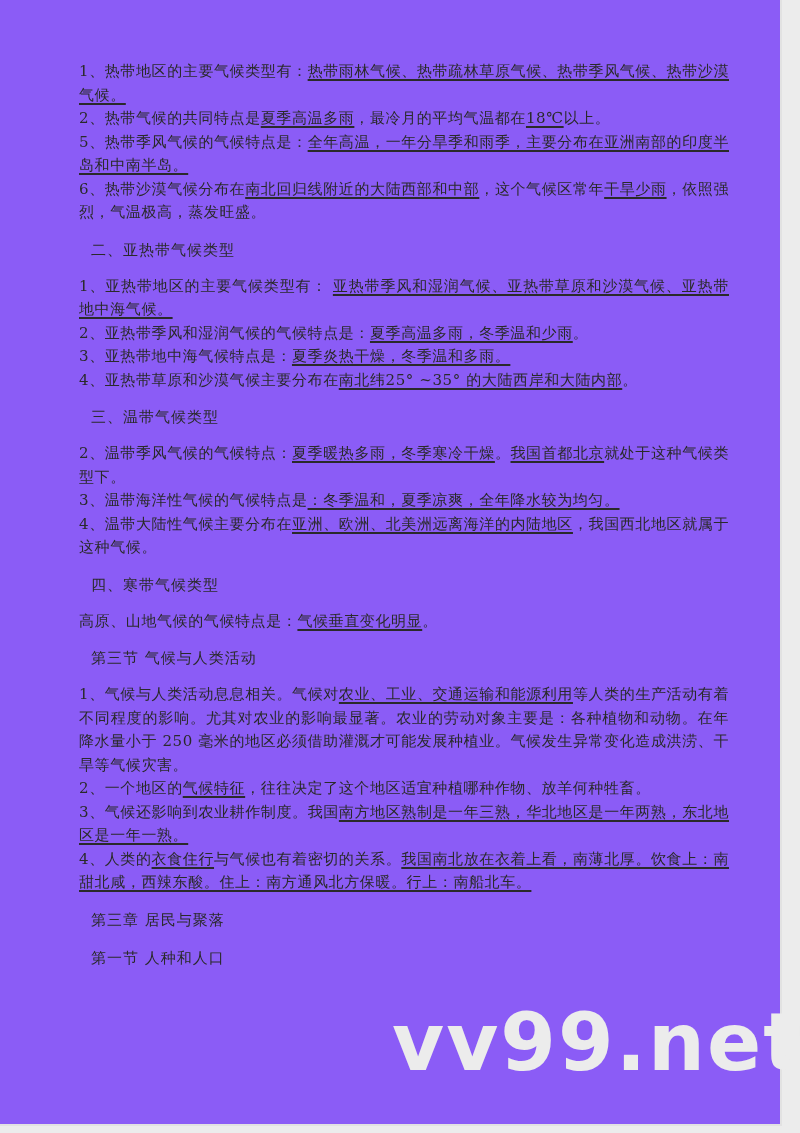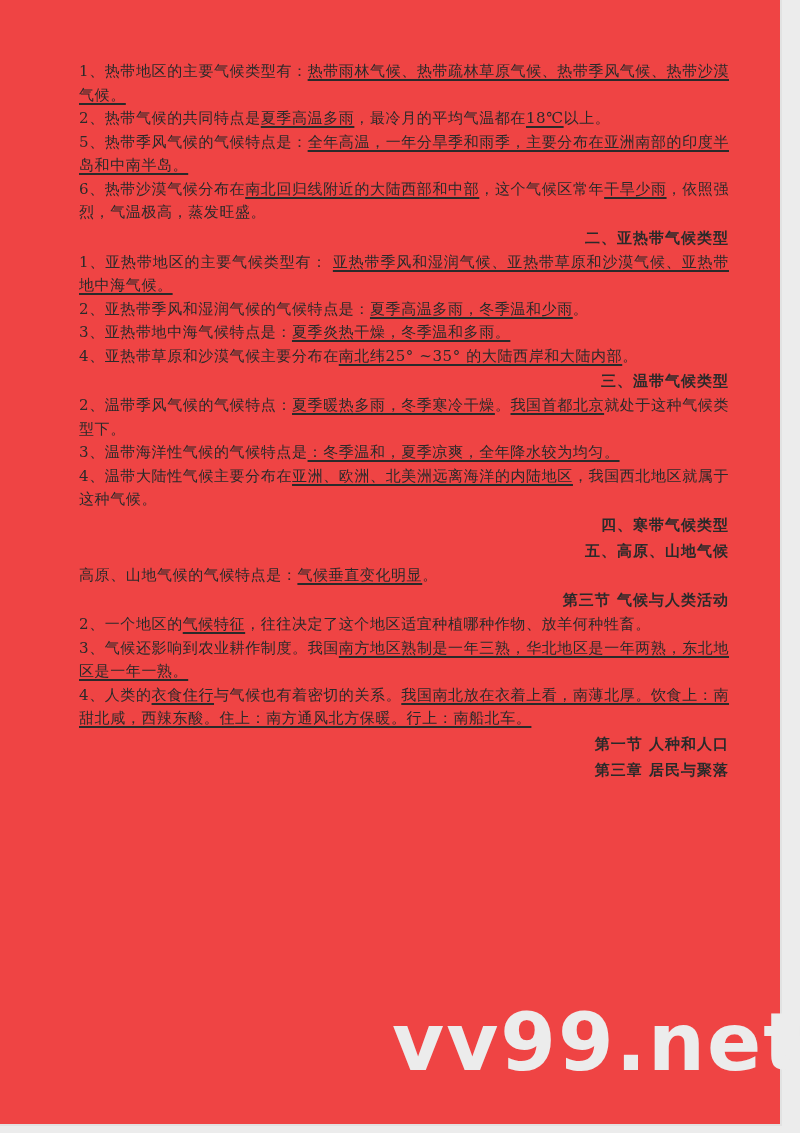--- a/index.html
+++ b/index.html
@@ -4,31 +4,31 @@
 <style>
   html, body { margin:0; padding:0; }
   body {
     width:800px; height:1133px; overflow:hidden; position:relative;
     background:#ececec;
     font-family:"DejaVu Serif","Liberation Serif",serif;
     color:#2a2a2a;
   }
   .page {
     position:absolute; left:0; top:0; width:782px; height:1126px;
-    background:#ef4444;
+    background:#8b5cf6;
     border-right:2px solid #e2e2e2; border-bottom:2px solid #e2e2e2;
     box-sizing:border-box;
   }
   .content {
     position:absolute; left:79px; top:60px; width:650px;
     font-size:15px; line-height:23.5px; letter-spacing:0.6px;
   }
   .p { margin:0; text-align:justify; }
   .h {
-    margin:0; text-align:right; font-weight:bold;
+    margin:12px; text-align:left; font-weight:normal;
     font-family:"DejaVu Sans","Liberation Sans",sans-serif;
     font-size:15px; letter-spacing:1px; line-height:26px;
   }
   .u { text-decoration:underline; text-decoration-thickness:1.5px; text-underline-offset:3px; }
   .watermark {
     position:absolute; left:392px; top:996px;
     font-family:"DejaVu Sans","Liberation Sans",sans-serif;
     font-weight:bold; font-size:80px; letter-spacing:2px;
     color:#ececec; pointer-events:none; user-select:none;
   }
@@ -45,23 +45,23 @@
       <div class="h">二、亚热带气候类型</div>
       <p class="p"><span>1、亚热带地区的主要气候类型有： </span><span class="u">亚热带季风和湿润气候、亚热带草原和沙漠气候、亚热带地中海气候。</span></p>
       <p class="p"><span>2、亚热带季风和湿润气候的气候特点是：</span><span class="u">夏季高温多雨，冬季温和少雨</span><span>。</span></p>
       <p class="p"><span>3、亚热带地中海气候特点是：</span><span class="u">夏季炎热干燥，冬季温和多雨。</span></p>
       <p class="p"><span>4、亚热带草原和沙漠气候主要分布在</span><span class="u">南北纬25° ~35° 的大陆西岸和大陆内部</span><span>。</span></p>
       <div class="h">三、温带气候类型</div>
       <p class="p"><span>2、温带季风气候的气候特点：</span><span class="u">夏季暖热多雨，冬季寒冷干燥</span><span>。</span><span class="u">我国首都北京</span><span>就处于这种气候类型下。</span></p>
       <p class="p"><span>3、温带海洋性气候的气候特点是</span><span class="u">：冬季温和，夏季凉爽，全年降水较为均匀。</span></p>
       <p class="p"><span>4、温带大陆性气候主要分布在</span><span class="u">亚洲、欧洲、北美洲远离海洋的内陆地区</span><span>，我国西北地区就属于这种气候。</span></p>
       <div class="h">四、寒带气候类型</div>
-      <div class="h">五、高原、山地气候</div>
       <p class="p"><span>高原、山地气候的气候特点是：</span><span class="u">气候垂直变化明显</span><span>。</span></p>
       <div class="h">第三节 气候与人类活动</div>
+      <p class="p"><span>1、气候与人类活动息息相关。气候对</span><span class="u">农业、工业、交通运输和能源利用</span><span>等人类的生产活动有着不同程度的影响。尤其对农业的影响最显著。农业的劳动对象主要是：各种植物和动物。在年降水量小于 250 毫米的地区必须借助灌溉才可能发展种植业。气候发生异常变化造成洪涝、干旱等气候灾害。</span></p>
       <p class="p"><span>2、一个地区的</span><span class="u">气候特征</span><span>，往往决定了这个地区适宜种植哪种作物、放羊何种牲畜。</span></p>
       <p class="p"><span>3、气候还影响到农业耕作制度。我国</span><span class="u">南方地区熟制是一年三熟，华北地区是一年两熟，东北地区是一年一熟。</span></p>
       <p class="p"><span>4、人类的</span><span class="u">衣食住行</span><span>与气候也有着密切的关系。</span><span class="u">我国南北放在衣着上看，南薄北厚。饮食上：南甜北咸，西辣东酸。住上：南方通风北方保暖。行上：南船北车。</span></p>
+      <div class="h">第三章 居民与聚落</div>
       <div class="h">第一节 人种和人口</div>
-      <div class="h">第三章 居民与聚落</div>
     </div>
   <div class="watermark">vv99.net</div>
 </div>
 
 </body></html>

